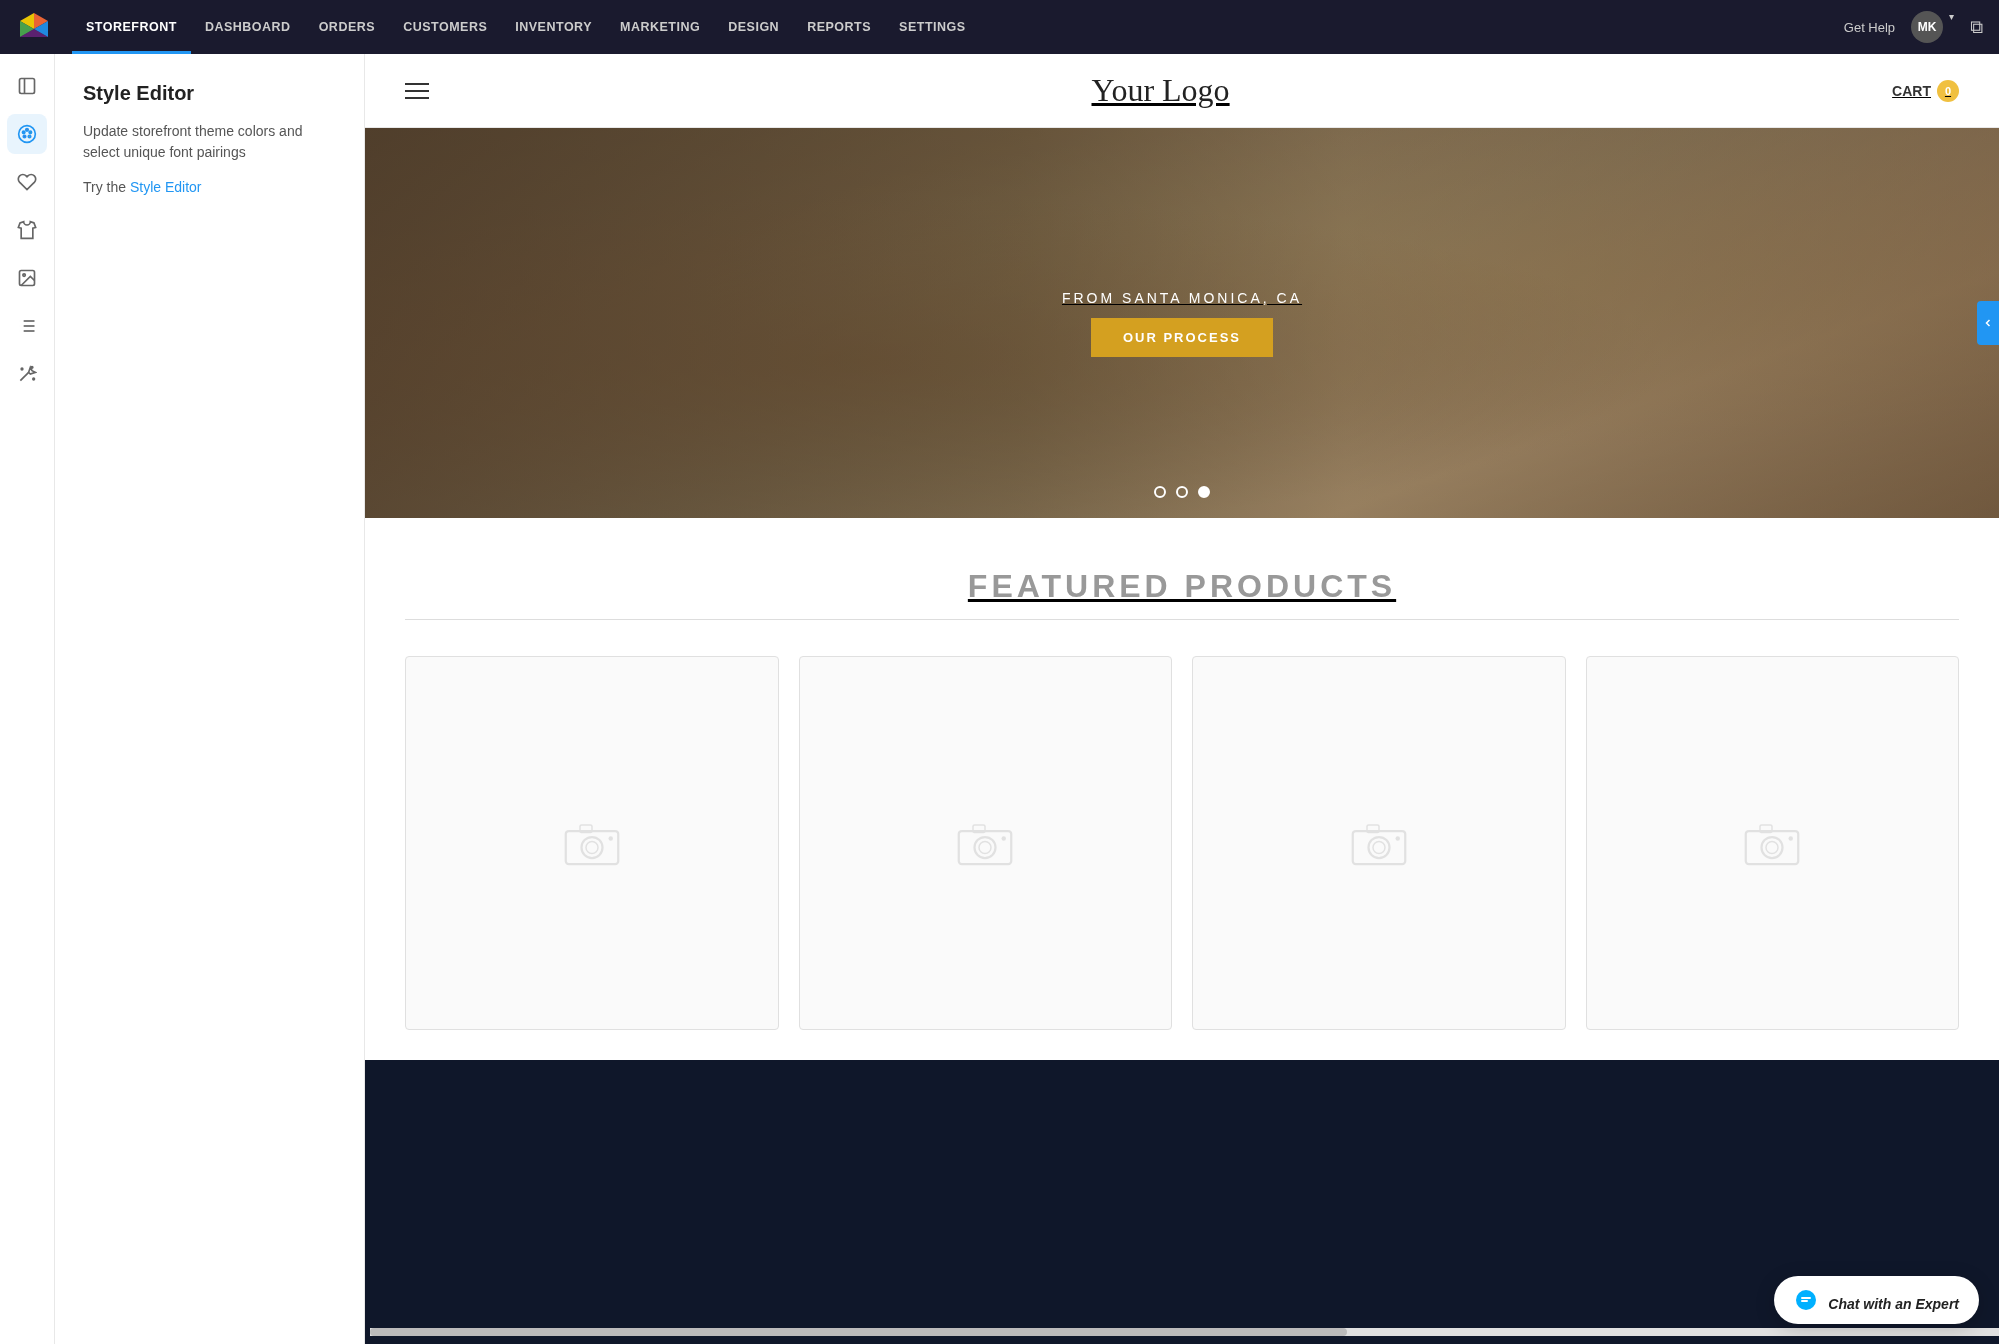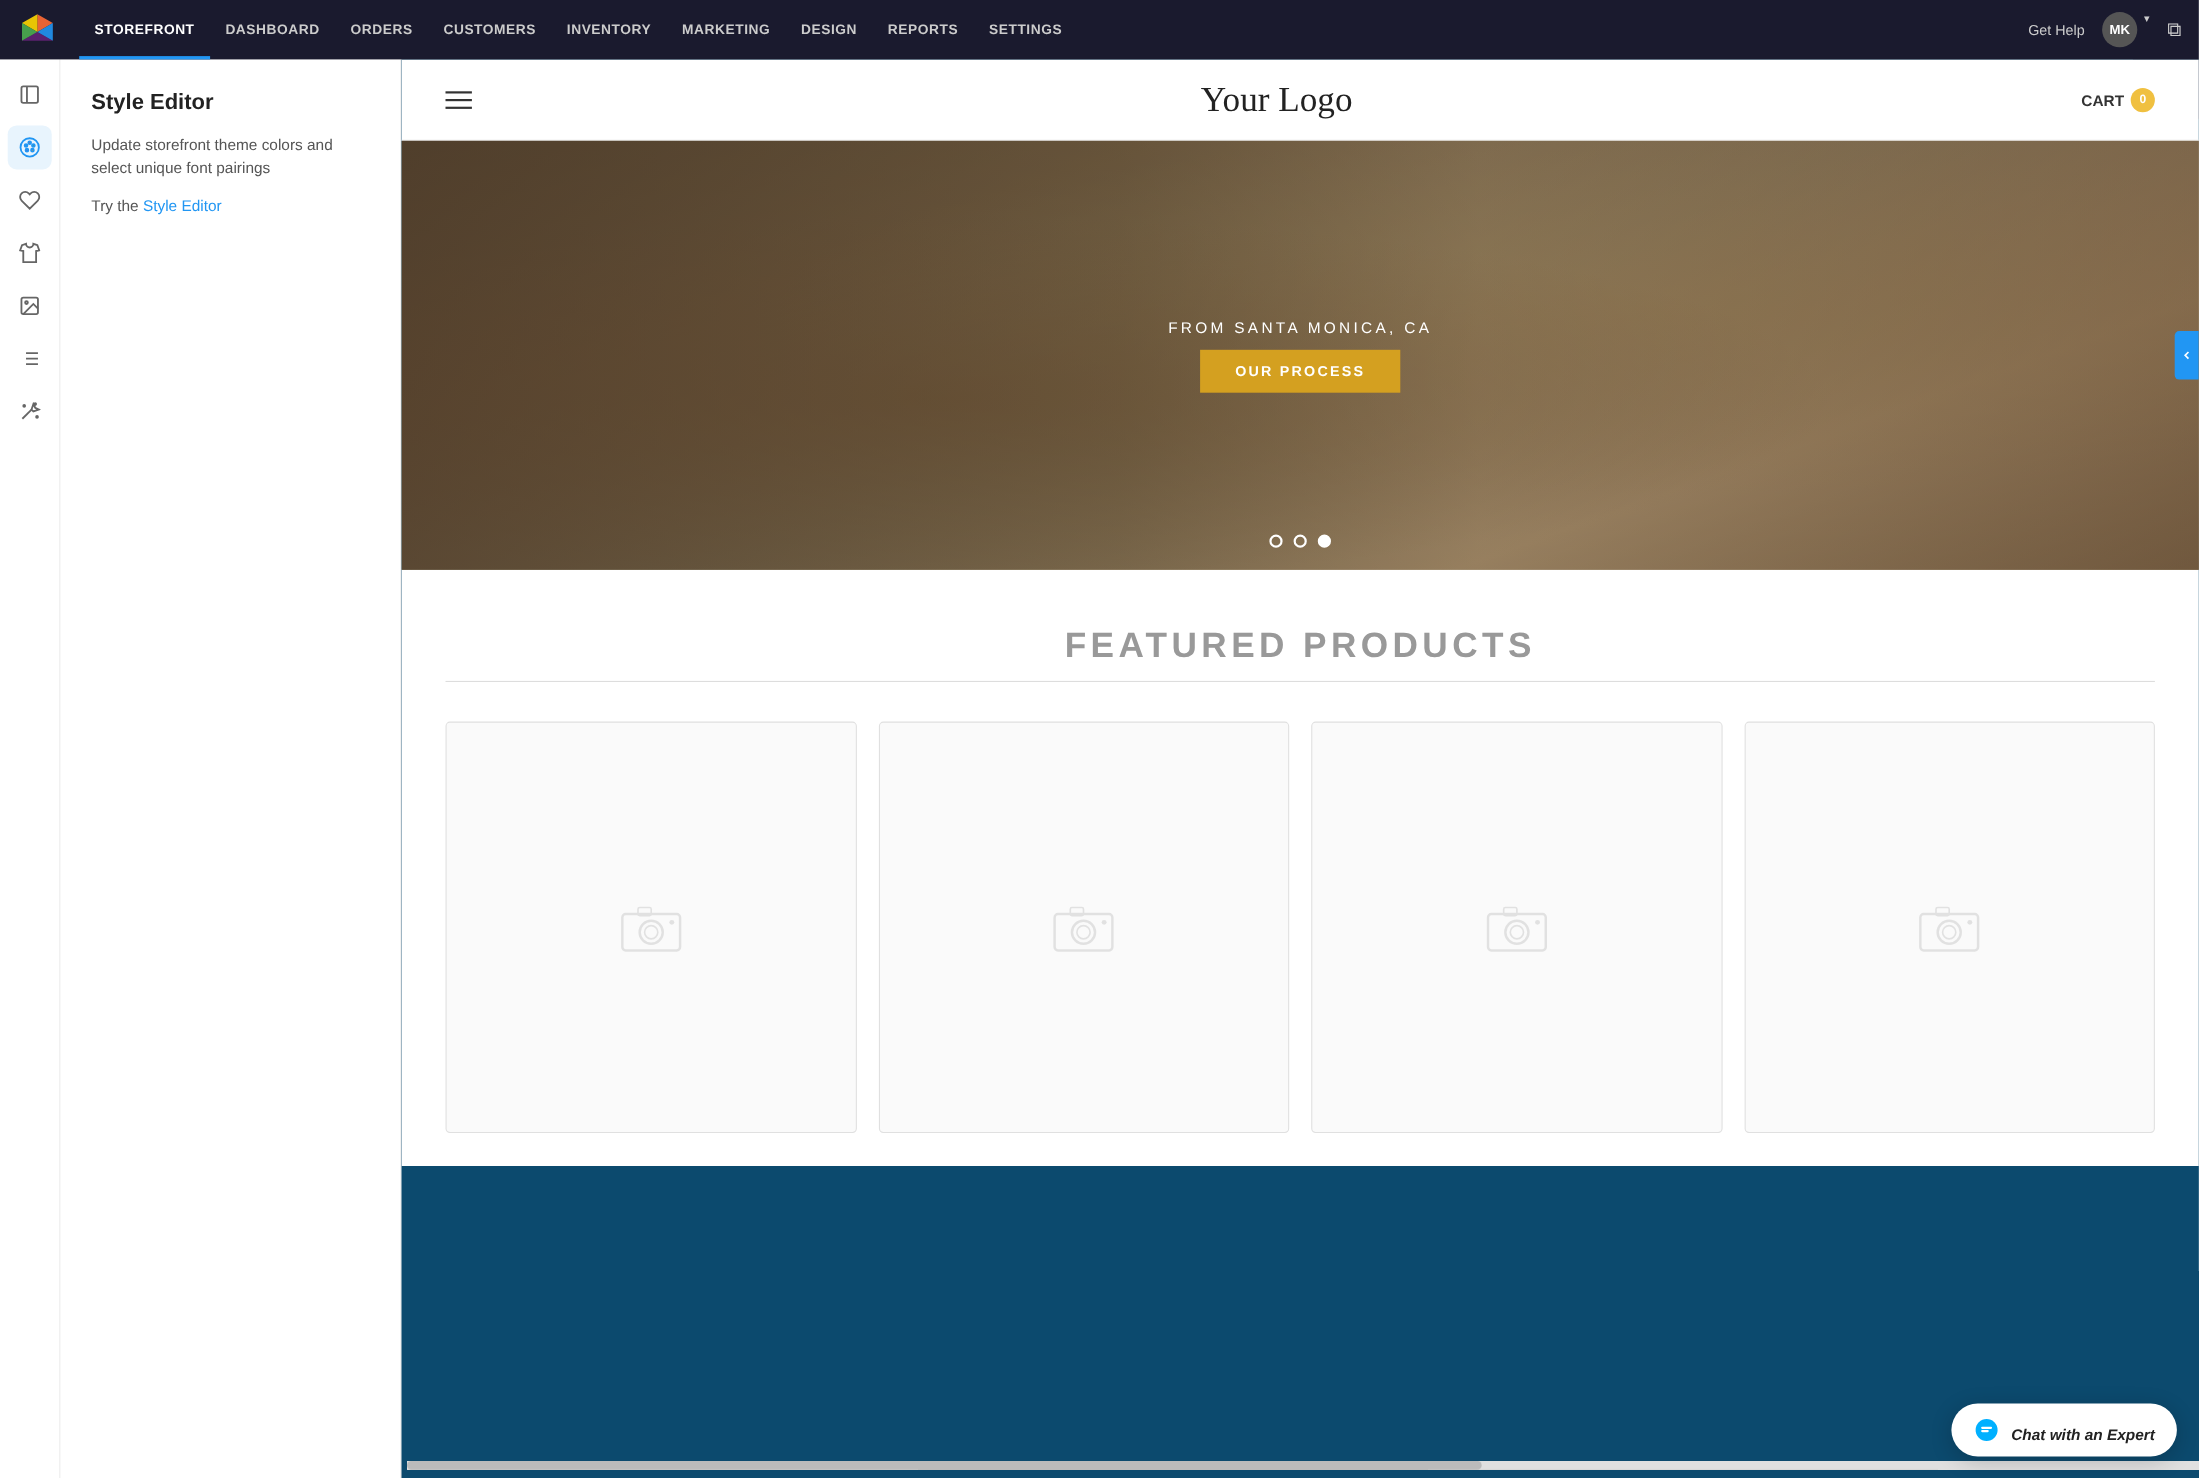--- a/index.html
+++ b/index.html
@@ -164,23 +164,24 @@
       font-size: 15px;
       font-weight: 600;
       cursor: pointer;
       width: 100%;
       text-align: center;
     }
 
     
     .preview-area {
       flex: 1;
-      background: #0c4a6e;
+      background: #0f172a;
       overflow-y: auto;
       position: relative;
+      text-decoration: underline;
     }
 
     
     .storefront-header {
       display: flex;
       align-items: center;
       justify-content: space-between;
       padding: 18px 40px;
       border-bottom: 1px solid #e8e8e8;
       background: #fff;

